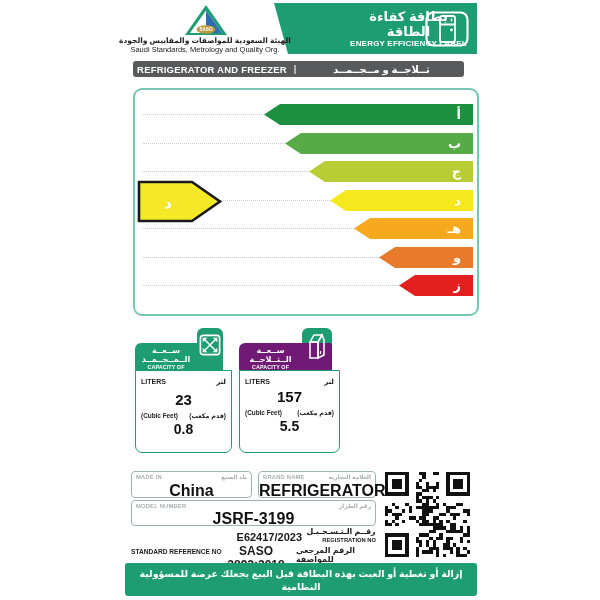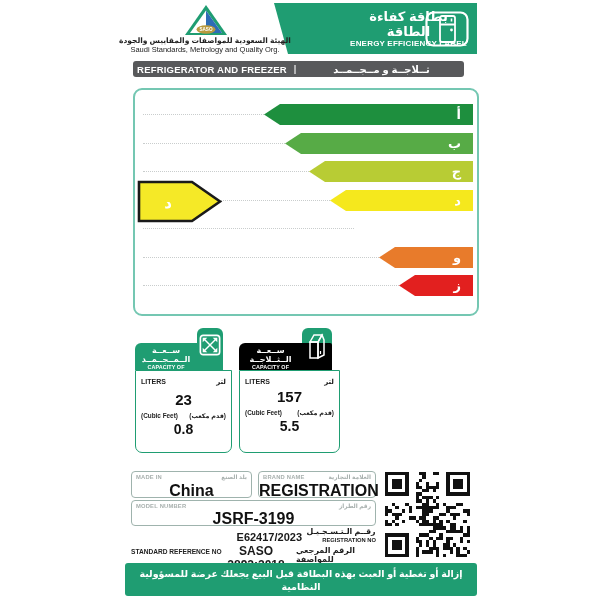--- a/index.html
+++ b/index.html
@@ -112,20 +112,23 @@
       <span class="lt">أ</span>
       </div>
     <div class="band" style="left: 150px; top: 43px; width: 188px; background: rgb(87, 171, 70);">
       <span class="lt">ب</span>
       </div>
     <div class="band" style="left: 174px; top: 71px; width: 164px; background: rgb(184, 204, 52);">
       <span class="lt">ج</span>
       </div>
     <div class="band" style="left: 195px; top: 100px; width: 143px; background: rgb(245, 232, 29);">
       <span class="lt">د</span>
+      </div>
+    <div class="band" style="left: 219px; top: 128px; width: 119px; background: rgb(246, 169, 28);">
+      <span class="lt">هـ</span>
       </div>
     <div class="band" style="left: 244px; top: 157px; width: 94px; background: rgb(232, 123, 43);">
       <span class="lt">و</span>
       </div>
     <div class="band" style="left: 264px; top: 185px; width: 74px; background: rgb(226, 32, 31);">
       <span class="lt">ز</span>
       </div>
 
     <span class="ind">
       <svg width="86" height="43" viewBox="0 0 86 43">
@@ -173,21 +176,21 @@
   <div class="panel" style="left:239px;top:328px;width:101px;height:125px;">
     <div class="ptab" style="left: 63px; width: 30px; height: 22px; background: rgb(31, 157, 114);"></div>
     <span class="picon" style="left:68px;top:4px;">
       <svg width="20" height="28" viewBox="0 0 20 28">
         <polygon points="3,10 11,10 11,26 3,26" fill="none" stroke="#fff" stroke-width="1.5"></polygon>
         <polygon points="3,10 7,3 15,3 11,10" fill="none" stroke="#fff" stroke-width="1.5"></polygon>
         <polygon points="11,10 15,3 17,8 17,23 11,26" fill="none" stroke="#fff" stroke-width="1.5"></polygon>
         <line x1="13.5" y1="19" x2="13.5" y2="22" stroke="#fff" stroke-width="1.2"></line>
       </svg>
     </span>
-    <div class="phead" style="top: 15px; width: 93px; height: 27px; background: #000000;">
+    <div class="phead" style="top: 15px; width: 93px; height: 27px; background: #701a75;">
       <div style="width:63px;">
         <div class="phead-ar ar">ســعــة الــثــلاجــة</div>
         <div class="phead-en">CAPACITY OF REFRIGERATOR</div>
       </div>
     </div>
     <div class="pbody" style="top: 42px; width: 101px; height: 83px; border-color: rgb(31, 157, 114);">
       <div class="prow" style="margin-top:7px;">
         <span>LITERS</span>
         <span class="ar">لتر</span>
       </div>
@@ -202,21 +205,21 @@
 
 
   <div class="ibox" style="left:131px;top:471px;width:121px;height:27px;">
     <span class="ilab" style="left:4px;">MADE IN</span>
     <span class="ilab ar" style="right:4px;">بلد الصنع</span>
     <div class="ival">China</div>
   </div>
   <div class="ibox" style="left:258px;top:471px;width:118px;height:27px;">
     <span class="ilab" style="left:4px;">BRAND NAME</span>
     <span class="ilab ar" style="right:4px;">العلامة التجارية</span>
-    <div class="ival">REGISTRATION</div>
+    <div class="ival">REFRIGERATOR</div>
   </div>
   <div class="ibox" style="left:131px;top:500px;width:245px;height:26px;">
     <span class="ilab" style="left:4px;">MODEL NUMBER</span>
     <span class="ilab ar" style="right:4px;">رقم الطراز</span>
     <div class="ival" style="top:9px;">JSRF-3199</div>
   </div>
 
   <div class="abs" style="left:190px;top:531px;width:112px;text-align:right;font-size:11px;font-weight:bold;">E62417/2023</div>
   <div class="abs" style="left:306px;top:527px;width:70px;text-align:right;">
     <div class="ar" style="font-size:7.8px;font-weight:bold;line-height:9px;text-align:center;">رقــم الـتـسـجـيـل</div>

